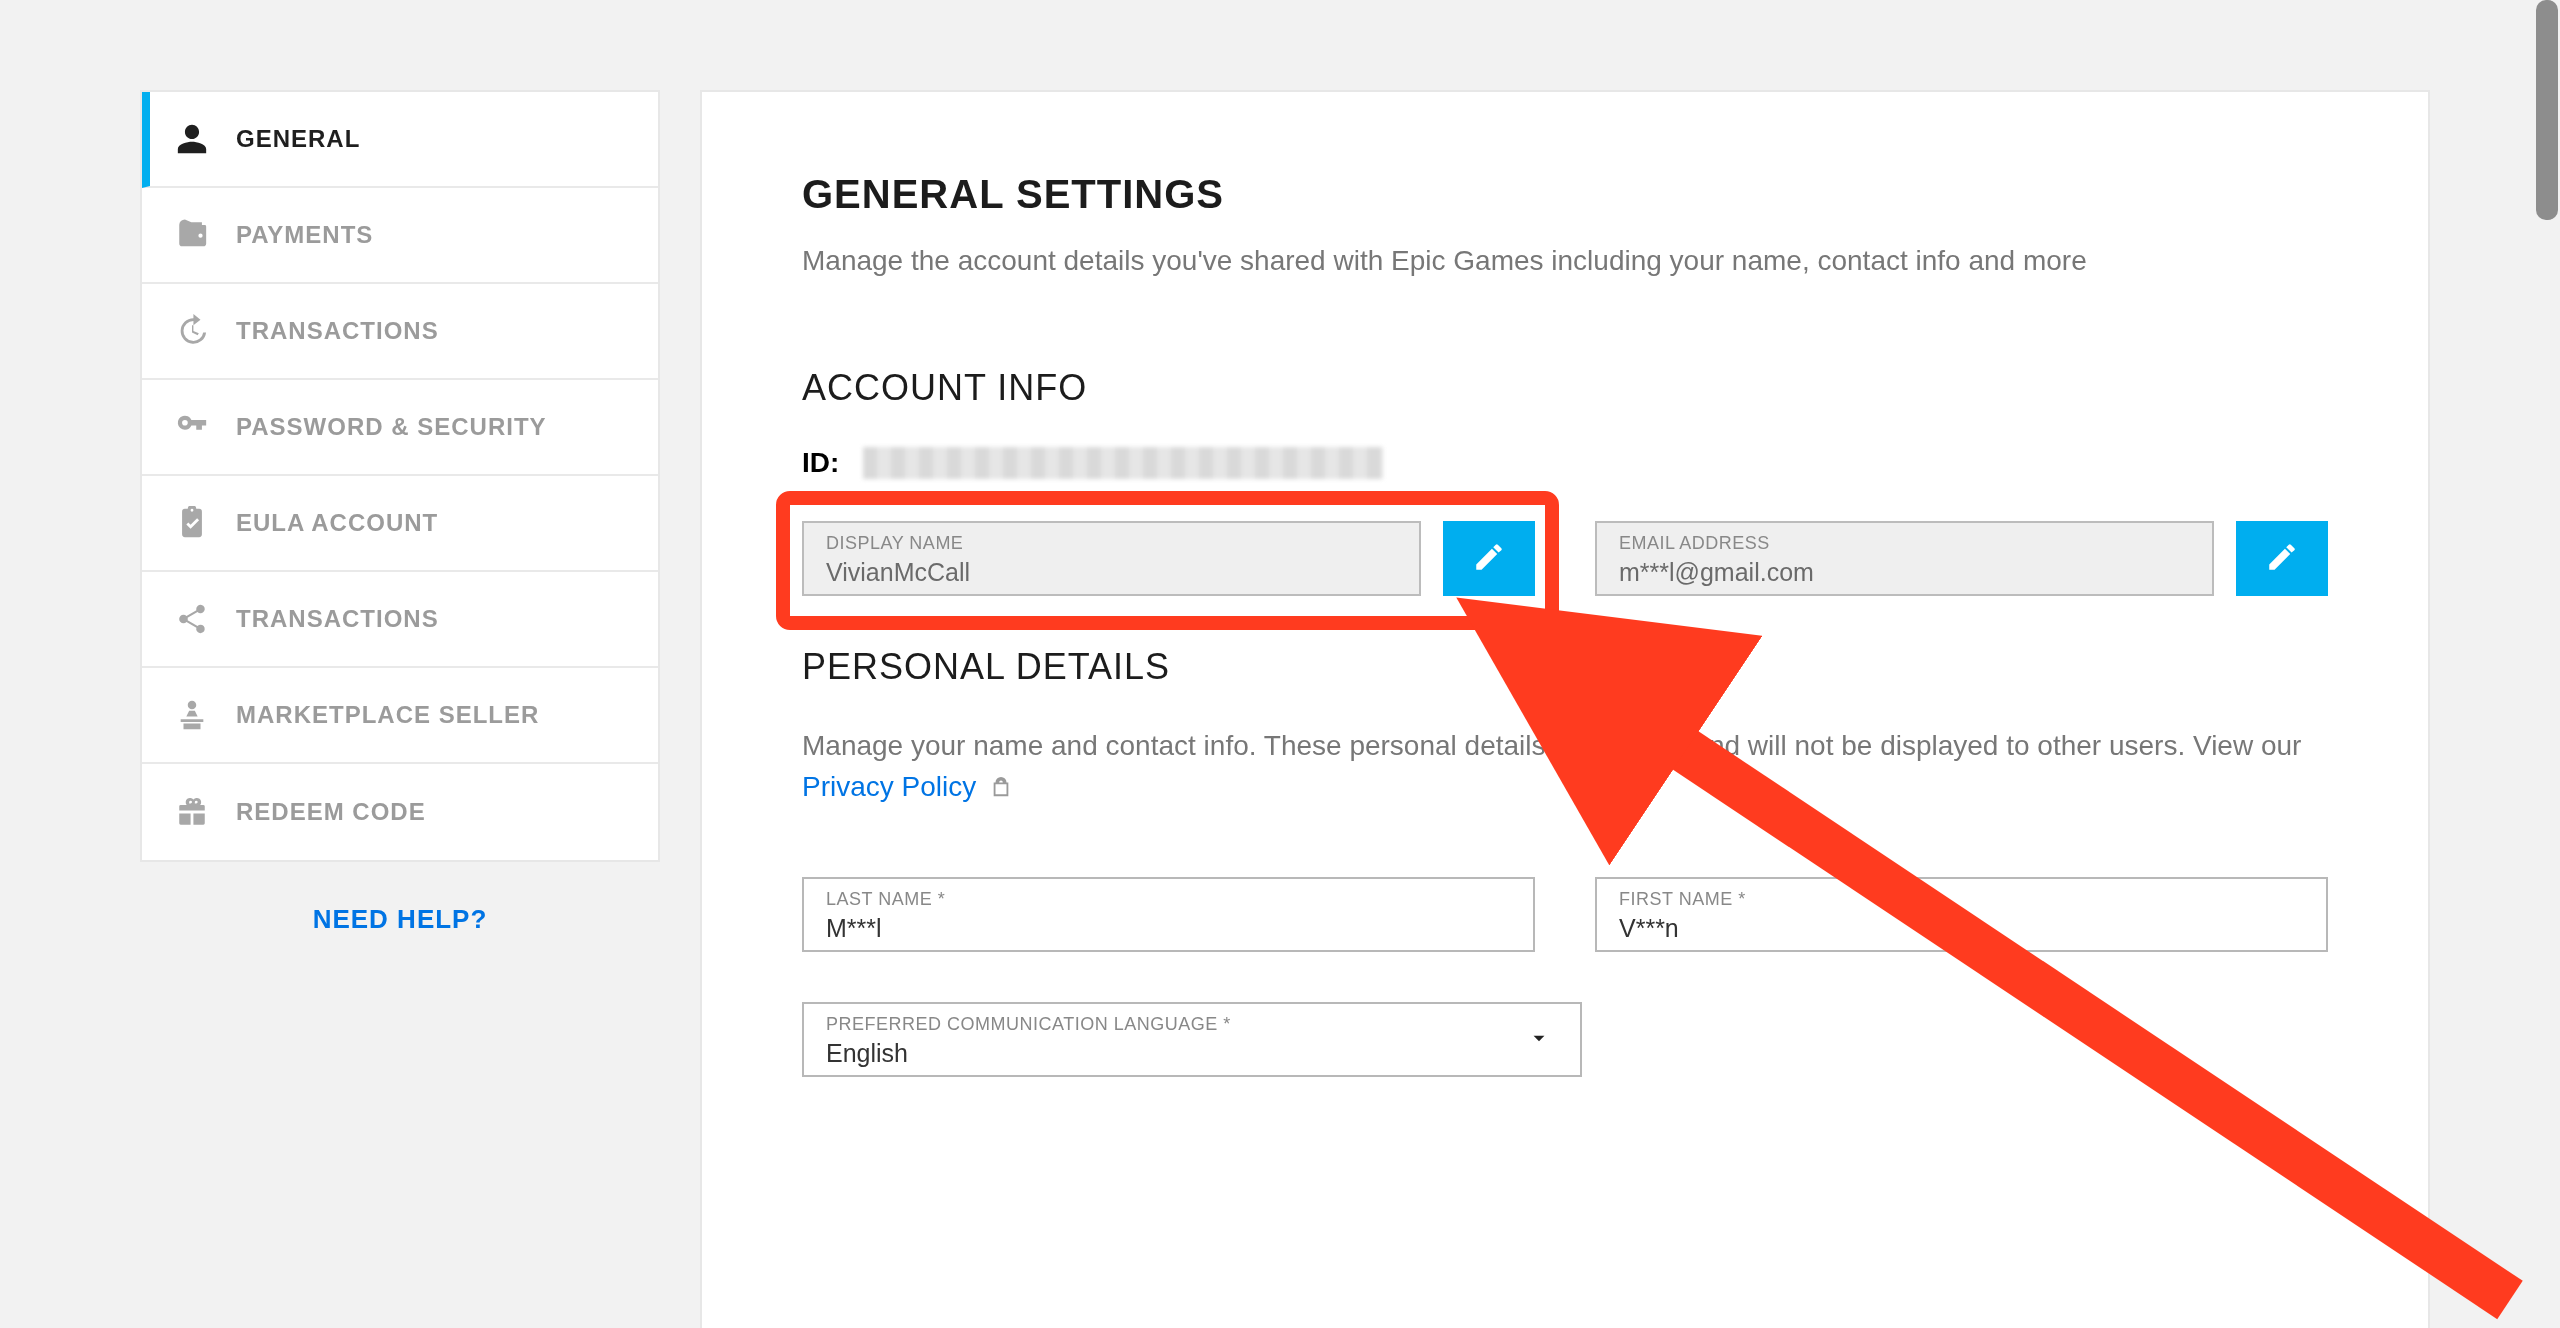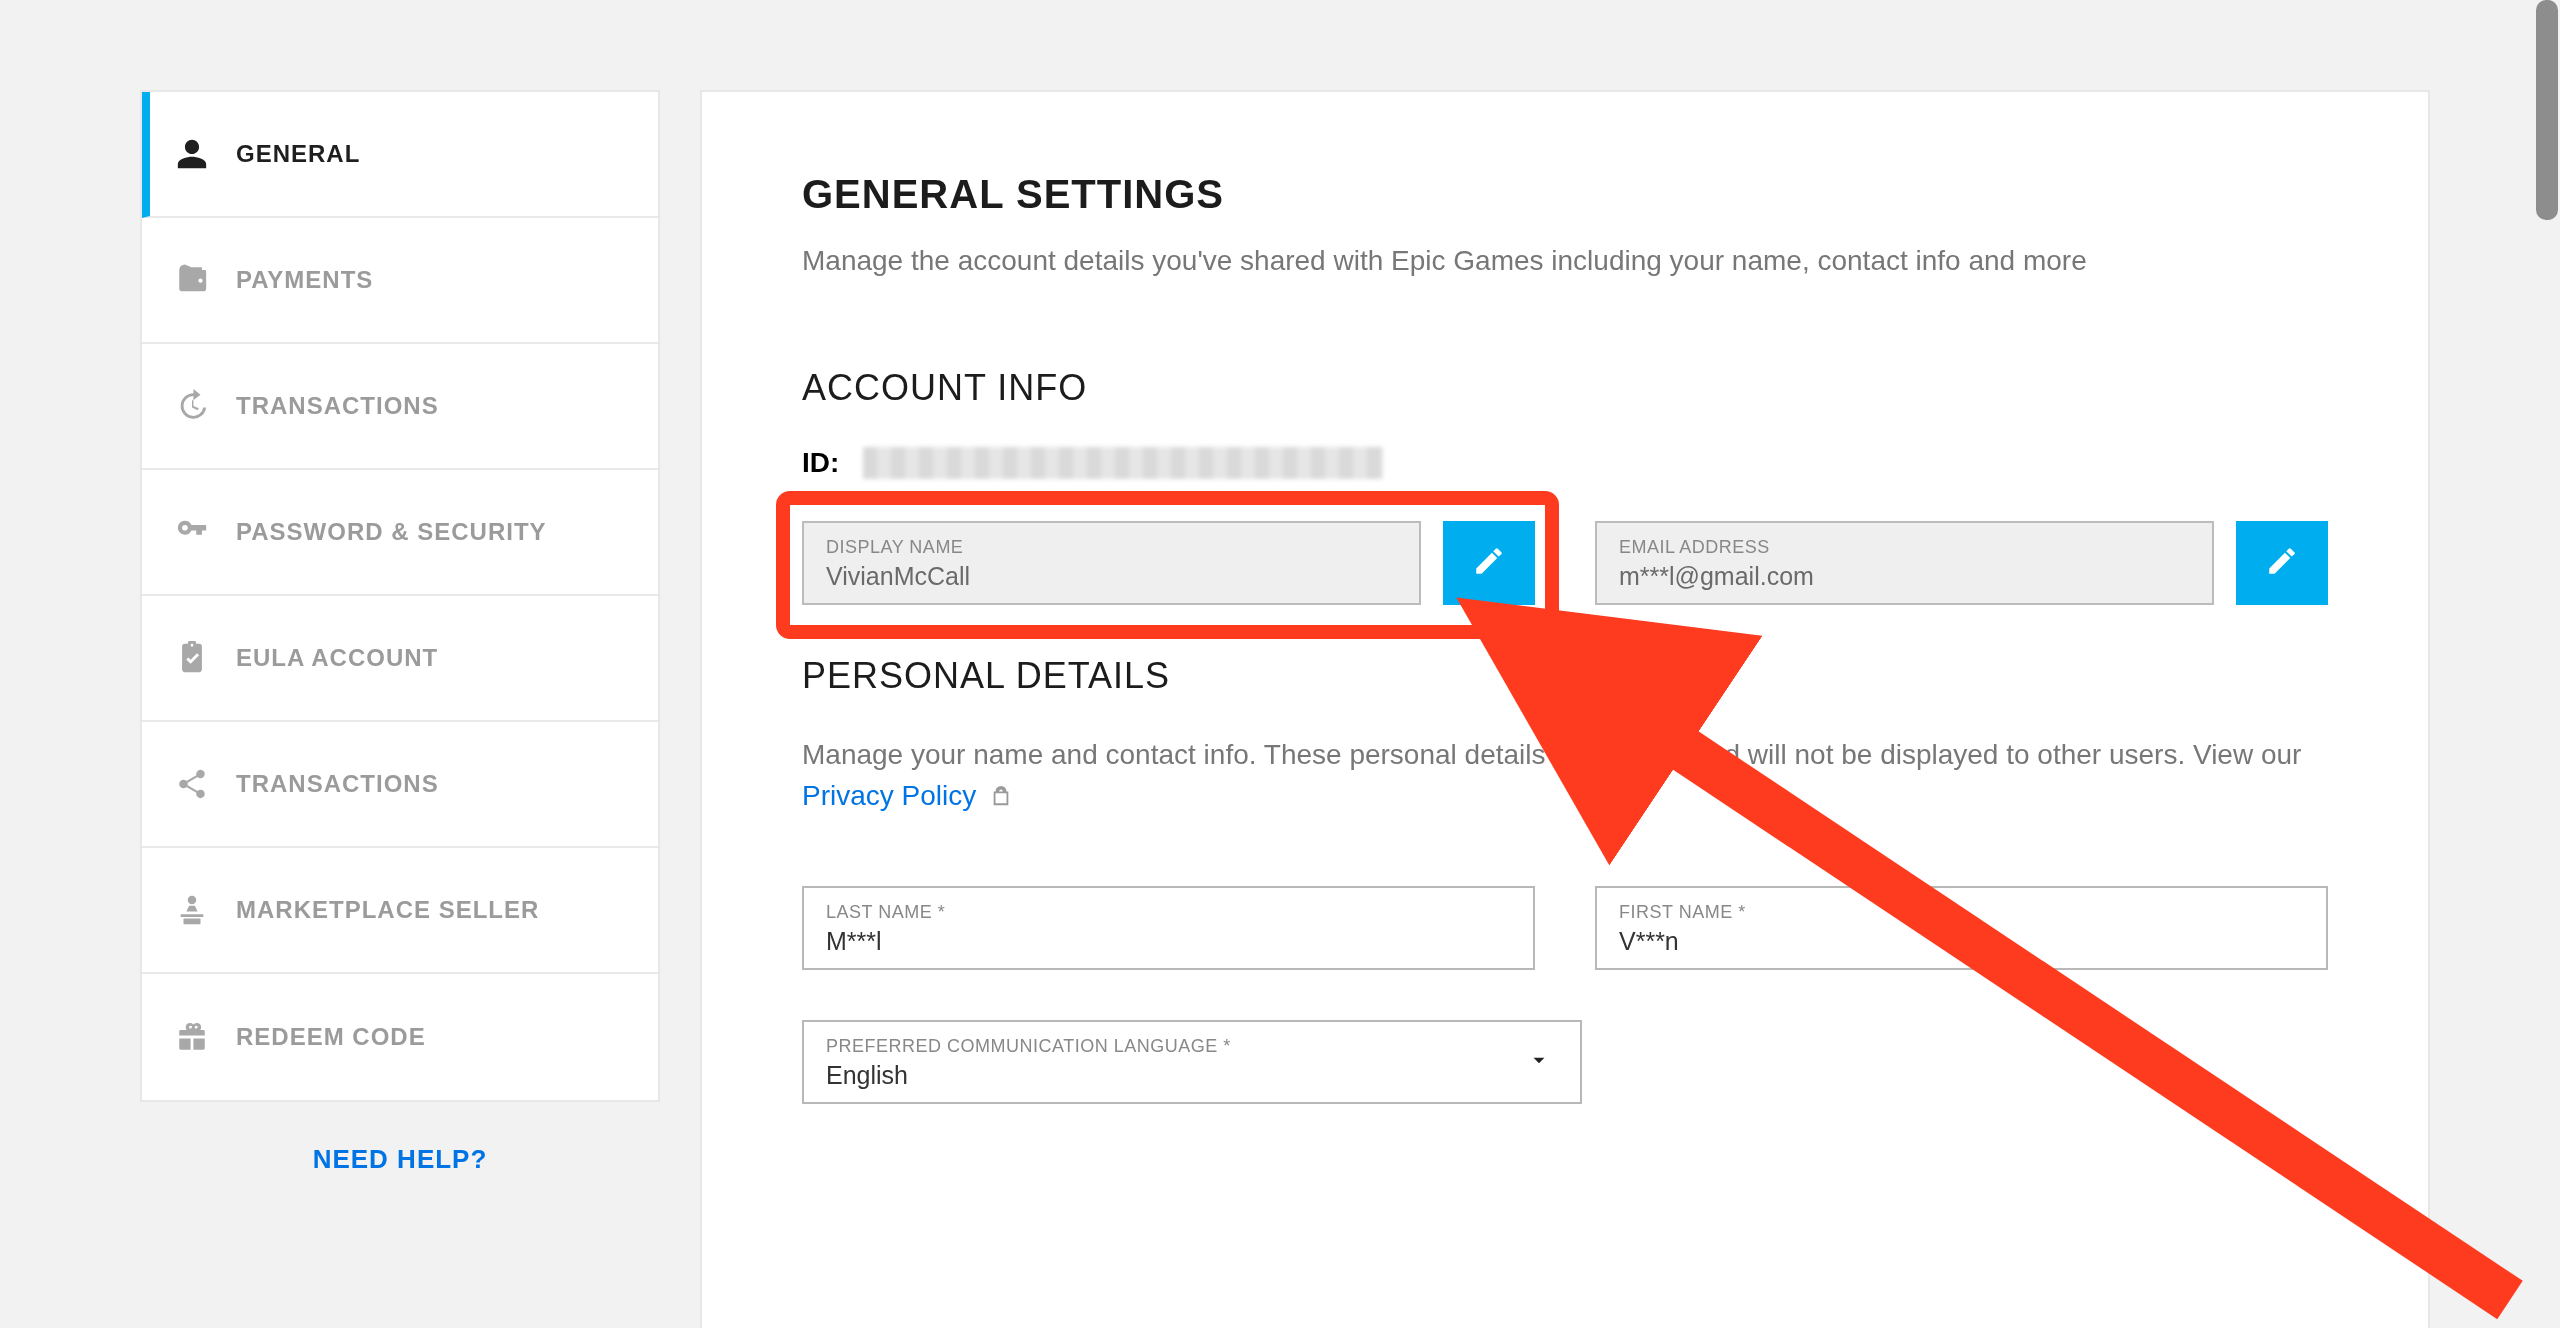--- a/index.html
+++ b/index.html
@@ -23,21 +23,21 @@
   }
   .nav-list {
     background: #fff;
     border: 2px solid #e7e7e7;
   }
   .nav-item {
     display: flex;
     align-items: center;
     gap: 26px;
     padding: 0 32px;
-    height: 126px;
+    height: 96px;
     border-bottom: 2px solid #e9e9e9;
     cursor: pointer;
   }
   .nav-item:last-child { border-bottom: none; }
   .nav-item.active {
     border-left: 8px solid #00aeef;
     padding-left: 24px;
   }
   .nav-item .label {
     font-size: 24px;
@@ -112,21 +112,21 @@
     gap: 22px;
     align-items: stretch;
     flex: 1;
     position: relative;
   }
   .field-box {
     flex: 1;
     border: 2px solid #b8b8b8;
     padding: 12px 22px 10px 22px;
     background: #fff;
-    height: 84px;
+    height: 75px;
     display: flex;
     flex-direction: column;
     justify-content: center;
   }
   .field-box.readonly { background: #efefef; border-color:#bcbcbc; }
   .field-label {
     font-size: 18px;
     color: #888;
     letter-spacing: 0.5px;
     margin-bottom: 4px;

